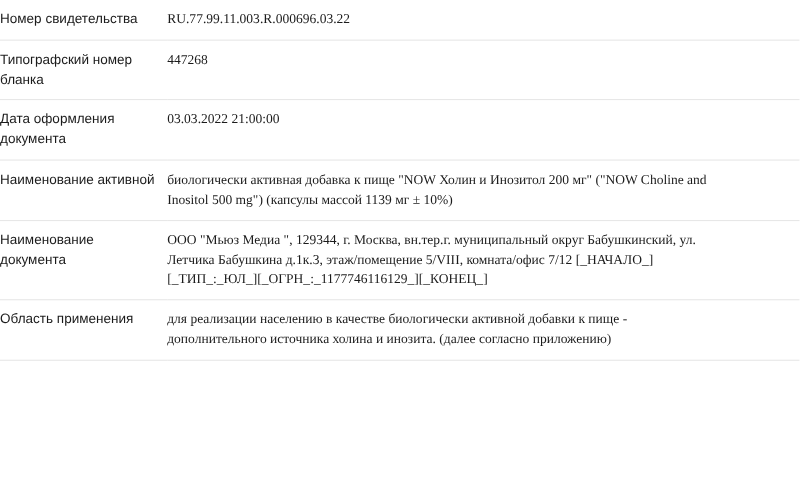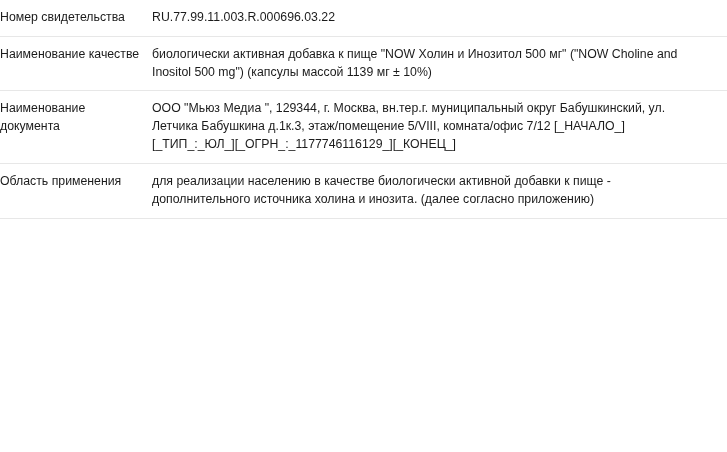--- a/index.html
+++ b/index.html
@@ -32,38 +32,51 @@
   td.label {
     width: 152px;
     padding-left: 22px;
     padding-right: 10px;
     color: #1b1b1b;
   }
   td.value {
     padding-left: 16px;
     padding-right: 14px;
     color: #1b1b1b;
+    font-family: Liberation Serif, serif;
   }
   .v-line { display: block; }
 </style>
 </head>
 <body>
 
 <table id="doc-table">
   <tbody>
       <tr>
         <td class="label">Номер свидетельства</td>
         <td class="value">
           <span class="v-line">RU.77.99.11.003.R.000696.03.22</span>
         </td>
       </tr>
       <tr>
-        <td class="label">Наименование качестве</td>
+        <td class="label">Типографский номер бланка</td>
         <td class="value">
-          <span class="v-line">биологически активная добавка к пище "NOW Холин и Инозитол 500 мг" ("NOW Choline and</span>
+          <span class="v-line">447268</span>
+        </td>
+      </tr>
+      <tr>
+        <td class="label">Дата оформления документа</td>
+        <td class="value">
+          <span class="v-line">03.03.2022 21:00:00</span>
+        </td>
+      </tr>
+      <tr>
+        <td class="label">Наименование активной</td>
+        <td class="value">
+          <span class="v-line">биологически активная добавка к пище "NOW Холин и Инозитол 200 мг" ("NOW Choline and</span>
           <span class="v-line">Inositol 500 mg") (капсулы массой 1139 мг ± 10%)</span>
         </td>
       </tr>
       <tr>
         <td class="label">Наименование документа</td>
         <td class="value">
           <span class="v-line">ООО "Мьюз Медиа ", 129344, г. Москва, вн.тер.г. муниципальный округ Бабушкинский, ул.</span>
           <span class="v-line">Летчика Бабушкина д.1к.3, этаж/помещение 5/VIII, комната/офис 7/12 [_НАЧАЛО_]</span>
           <span class="v-line">[_ТИП_:_ЮЛ_][_ОГРН_:_1177746116129_][_КОНЕЦ_]</span>
         </td>

